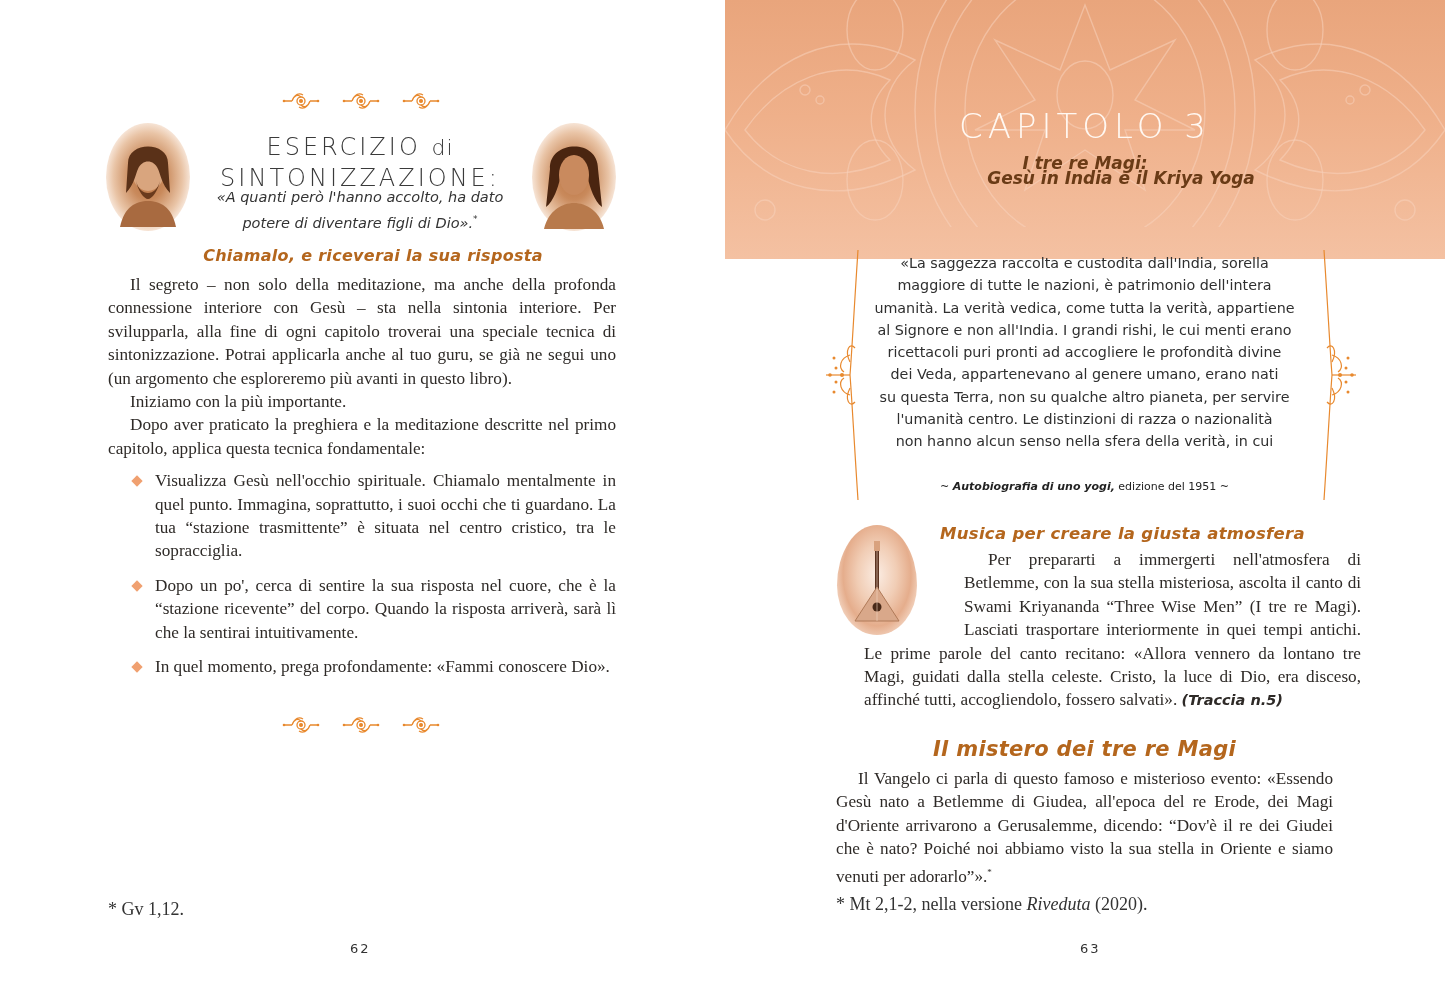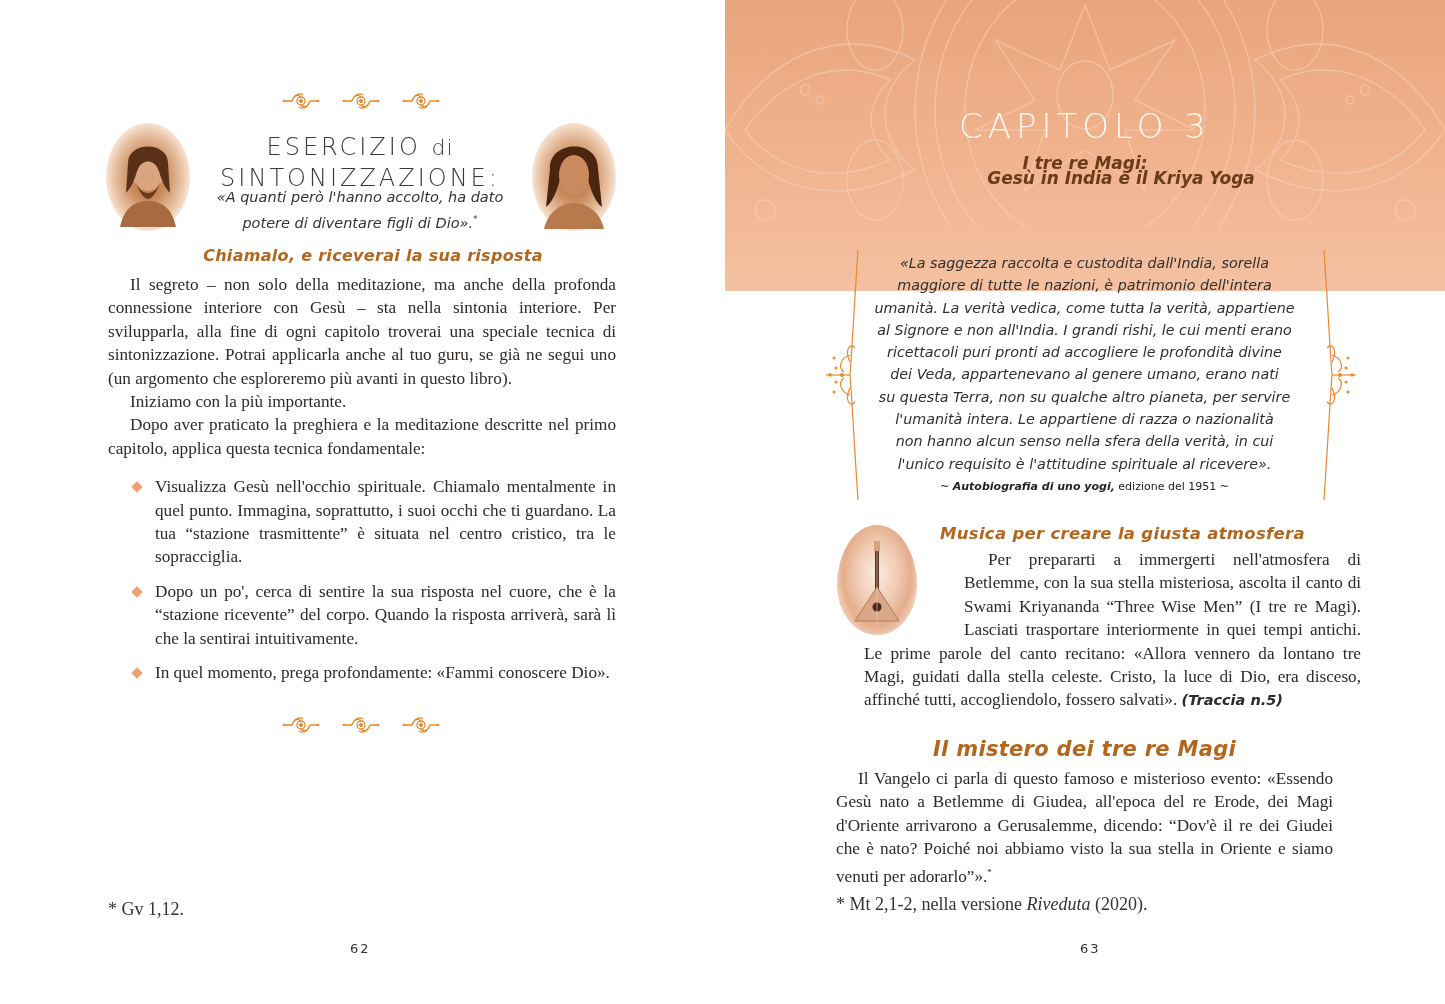--- a/index.html
+++ b/index.html
@@ -49,36 +49,36 @@
       transform: rotate(45deg);
     }
 
     .footnote { font-size: 18px; color: #333; }
     .page-number {
       position: absolute; font-family: "DejaVu Sans", sans-serif; font-size: 13px; letter-spacing: 2px; color: #333;
     }
 
     
     .chapter-band {
-      position: absolute; left: 3px; top: 0; width: 720px; height: 291px; overflow: hidden;
+      position: absolute; left: 3px; top: 0; width: 720px; height: 259px; overflow: hidden;
       background: linear-gradient(180deg, #e9a57c 0%, #efb08a 45%, #f4c1a2 100%);
     }
     .chapter-band svg.pattern { position: absolute; left: 0; top: 0; }
     .chapter-title {
       position: absolute; left: 0; width: 720px; top: 106px; text-align: center;
       font-family: "DejaVu Sans", sans-serif; font-weight: 300; color: #fff8f2; font-size: 34px; letter-spacing: 5px;
     }
     .chapter-sub {
       position: absolute; left: 0; width: 720px; text-align: center;
       font-family: "DejaVu Sans", sans-serif; font-style: italic; font-weight: bold; color: #6a3b16; font-size: 17px;
     }
 
     .quote-block {
       position: absolute; left: 140px; width: 445px; top: 252px; text-align: center;
-      font-family: "DejaVu Sans", sans-serif; font-style: italic; font-size: 14.3px; line-height: 22.3px; color: #2f2f2f;
+      font-family: "DejaVu Sans", sans-serif; font-size: 14.3px; line-height: 22.3px; color: #2f2f2f;
     }
     .quote-attrib {
       position: absolute; left: 140px; width: 445px; top: 480px; text-align: center;
       font-family: "DejaVu Sans", sans-serif; font-size: 11px; color: #222;
     }
     .quote-attrib b { font-style: italic; }
     .side-border { position: absolute; top: 250px; }
 
     .lute-icon {
       position: absolute; left: 837px; top: 525px; width: 80px; height: 110px; border-radius: 50% / 55% 55% 45% 45%;
@@ -150,21 +150,21 @@
       <path d="M12 106 C16 88,30 80,42 80 C54 80,68 88,72 106 Z" fill="#b87a4c"></path>
     </svg>
   </div>
 
   <div class="heading-orange" style="position:absolute; left:130px; width:486px; top:246px;">Chiamalo, e riceverai la sua risposta</div>
 
   <div class="body-text" style="position:absolute; left:108px; width:508px; top:273px;">
     <p>Il segreto – non solo della meditazione, ma anche della profonda connessione interiore con Gesù – sta nella sintonia interiore. Per svilupparla, alla fine di ogni capitolo troverai una speciale tecnica di sintonizzazione. Potrai applicarla anche al tuo guru, se già ne segui uno (un argomento che esploreremo più avanti in questo libro).</p>
     <p>Iniziamo con la più importante.</p>
     <p>Dopo aver praticato la preghiera e la meditazione descritte nel primo capitolo, applica questa tecnica fondamentale:</p>
-    <ul class="bullets" style="margin-top:15px; margin-left:22px;">
+    <ul class="bullets" style="margin-top:9px; margin-left:22px;">
       <li><span class="bullet-diamond"></span><span>Visualizza Gesù nell'occhio spirituale. Chiamalo mentalmente in quel punto. Immagina, soprattutto, i suoi occhi che ti guardano. La tua “stazione trasmittente” è situata nel centro cristico, tra le sopracciglia.</span></li>
       <li><span class="bullet-diamond"></span><span>Dopo un po', cerca di sentire la sua risposta nel cuore, che è la “stazione ricevente” del corpo. Quando la risposta arriverà, sarà lì che la sentirai intuitivamente.</span></li>
       <li style="text-align:left;"><span class="bullet-diamond"></span><span>In quel momento, prega profondamente: «Fammi conoscere Dio».</span></li>
     </ul>
   </div>
 
   <div class="ornament-row" style="left:282px; top:716px;">
     <svg class="ornament" viewBox="0 0 38 18">
         <g fill="none" stroke="#e8892e" stroke-width="1.3">
           <path d="M2 9 H10 M28 9 H36"></path>
@@ -266,23 +266,22 @@
   </svg>
 
   <div class="quote-block">
     <div>«La saggezza raccolta e custodita dall'India, sorella</div>
     <div>maggiore di tutte le nazioni, è patrimonio dell'intera</div>
     <div>umanità. La verità vedica, come tutta la verità, appartiene</div>
     <div>al Signore e non all'India. I grandi rishi, le cui menti erano</div>
     <div>ricettacoli puri pronti ad accogliere le profondità divine</div>
     <div>dei Veda, appartenevano al genere umano, erano nati</div>
     <div>su questa Terra, non su qualche altro pianeta, per servire</div>
-    <div>l'umanità intera. Le appartiene di razza o nazionalità</div>
+    <div>l'umanità centro. Le distinzioni di razza o nazionalità</div>
     <div>non hanno alcun senso nella sfera della verità, in cui</div>
-    <div>l'unico requisito è l'attitudine spirituale al ricevere».</div>
   </div>
   <div class="quote-attrib">
     <span>~ </span><b>Autobiografia di uno yogi,</b><span> edizione del 1951 ~</span>
   </div>
 
   <div class="lute-icon" style="left:115px;">
     <svg width="80" height="110" viewBox="0 0 80 110">
       <rect x="37" y="16" width="6" height="10" fill="#d9a27e"></rect>
       <rect x="38" y="26" width="4" height="44" fill="#5b3320"></rect>
       <path d="M40 62 L18 96 H62 Z" fill="#d9a88a" stroke="#b07a58" stroke-width="1"></path>

